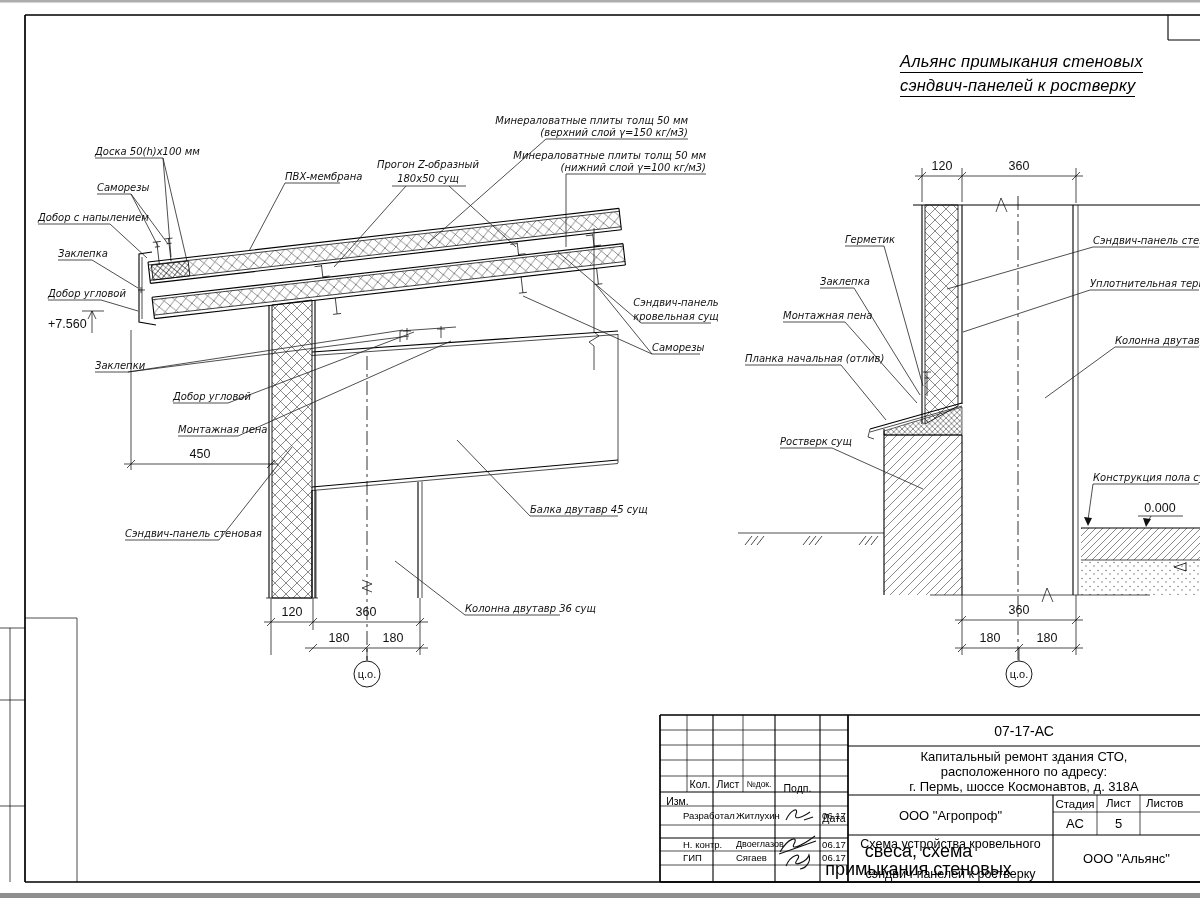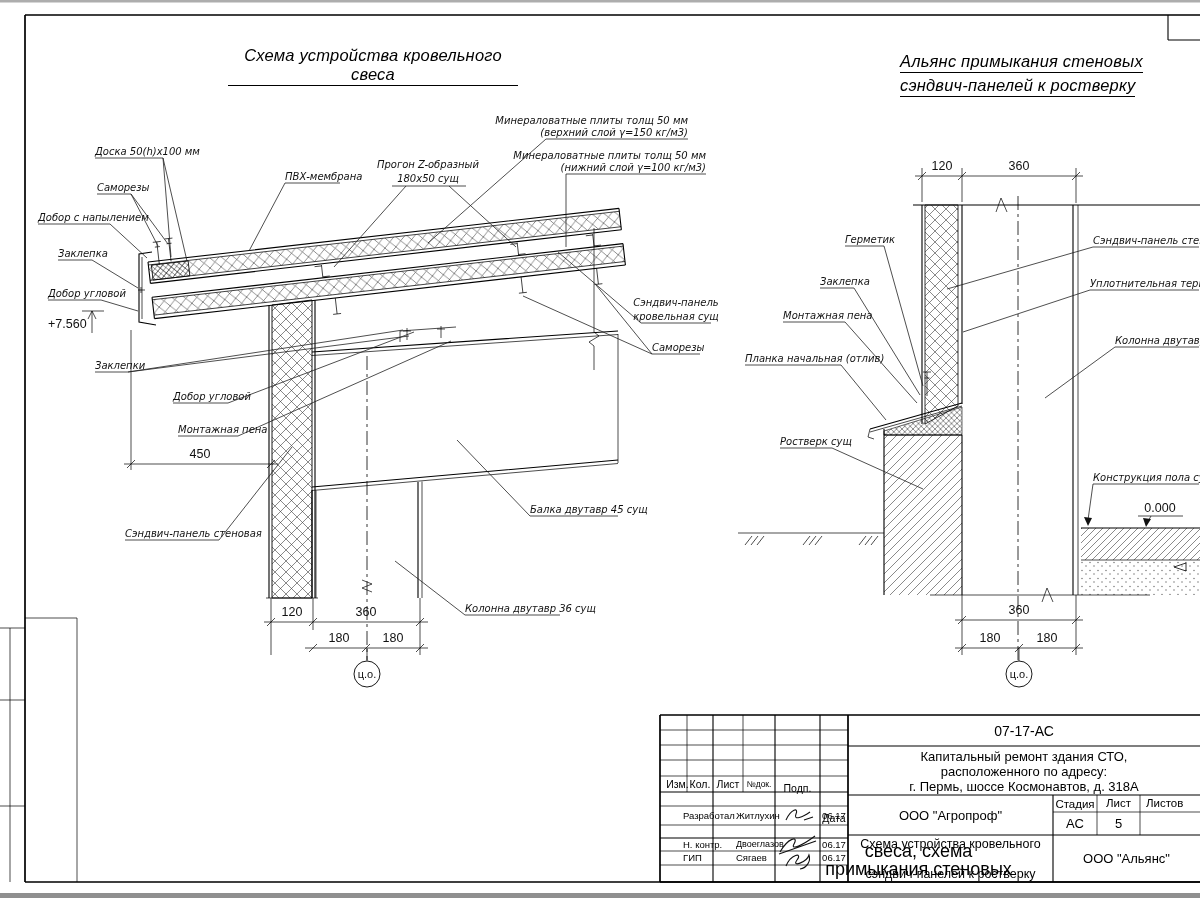--- a/index.html
+++ b/index.html
@@ -264,23 +264,20 @@
     <path class="s0" d="M1053,812 H1200 M1097,795 V835 M1140,795 V835"></path>
   </g>
 
   <g stroke="#111" stroke-width="1.1" fill="none">
     <path d="M786,820 C791,809 799,807 796,814 C793,821 803,817 810,812 M804,820 l9,-3"></path>
     <path d="M780,852 C788,838 799,835 794,844 C790,851 803,845 815,836 M779,854 L816,841"></path>
     <path d="M786,866 C791,854 803,852 797,860 C791,868 807,862 809,855 C811,861 807,868 800,869"></path>
   </g>
 </svg>
 
-<div class="dtitle" style="left:228px;top:46px;width:290px;text-align:center;">
-  <span class="u">Схема устройства кровельного свеса</span>
-</div>
 <div class="dtitle" style="left:900px;top:52px;">
   <span class="u">Альянс примыкания стеновых</span>
 </div>
 <div class="dtitle" style="left:900px;top:76px;">
   <span class="u">сэндвич-панелей к ростверку</span>
 </div>
 
 <div>
   <div class="tbt" style="left:848px;top:715px;width:352px;height:31px;font-size:14px;">07-17-АС</div>
   <div class="tbt" style="left:848px;top:749px;width:352px;height:15px;font-size:13px;">Капитальный ремонт здания СТО,</div>
@@ -290,21 +287,21 @@
   <div class="tbt" style="left:1053px;top:795px;width:44px;height:19px;font-size:11.5px;">Стадия</div>
   <div class="tbt" style="left:1097px;top:795px;width:43px;height:17px;font-size:11.5px;">Лист</div>
   <div class="tbt" style="left:1140px;top:795px;width:60px;height:17px;font-size:11.5px;justify-content:flex-start;padding-left:6px;">Листов</div>
   <div class="tbt" style="left:1053px;top:812px;width:44px;height:23px;font-size:13px;">АС</div>
   <div class="tbt" style="left:1097px;top:812px;width:43px;height:23px;font-size:13px;">5</div>
   <div class="tbt" style="left:848px;top:837px;width:205px;height:15px;font-size:12.5px;">Схема устройства кровельного</div>
   <div class="tbt" style="left:816px;top:852px;width:205px;height:15px;font-size:18px;">свеса, схема примыкания стеновых</div>
   <div class="tbt" style="left:848px;top:867px;width:205px;height:15px;font-size:12.5px;">сэндвич-панелей к ростверку</div>
   <div class="tbt" style="left:1053px;top:835px;width:147px;height:47px;font-size:13px;">ООО "Альянс"</div>
 
-  <div class="tbt" style="left:660px;top:776px;width:35px;height:16px;font-size:10.5px;">Изм.</div>
+  <div class="tbt" style="left:660px;top:793px;width:35px;height:16px;font-size:10.5px;">Изм.</div>
   <div class="tbt" style="left:687px;top:776px;width:26px;height:16px;font-size:10.5px;text-align:right;">Кол.</div>
   <div class="tbt" style="left:713px;top:776px;width:30px;height:16px;font-size:10.5px;">Лист</div>
   <div class="tbt" style="left:743px;top:776px;width:32px;height:16px;font-size:8.5px;">№док.</div>
   <div class="tbt" style="left:775px;top:776px;width:45px;height:24px;font-size:10.5px;">Подп.</div>
   <div class="tbt" style="left:820px;top:810px;width:28px;height:16px;font-size:10.5px;">Дата</div>
 
   <div class="tbt l" style="left:663px;top:806px;width:50px;height:19px;font-size:9.5px;">Разработал</div>
   <div class="tbt l" style="left:716px;top:806px;width:58px;height:19px;font-size:9.5px;">Житлухин</div>
   <div class="tbt" style="left:820px;top:806px;width:28px;height:19px;font-size:9.5px;">06.17</div>
   <div class="tbt l" style="left:663px;top:838px;width:50px;height:13px;font-size:9.5px;">Н. контр.</div>

